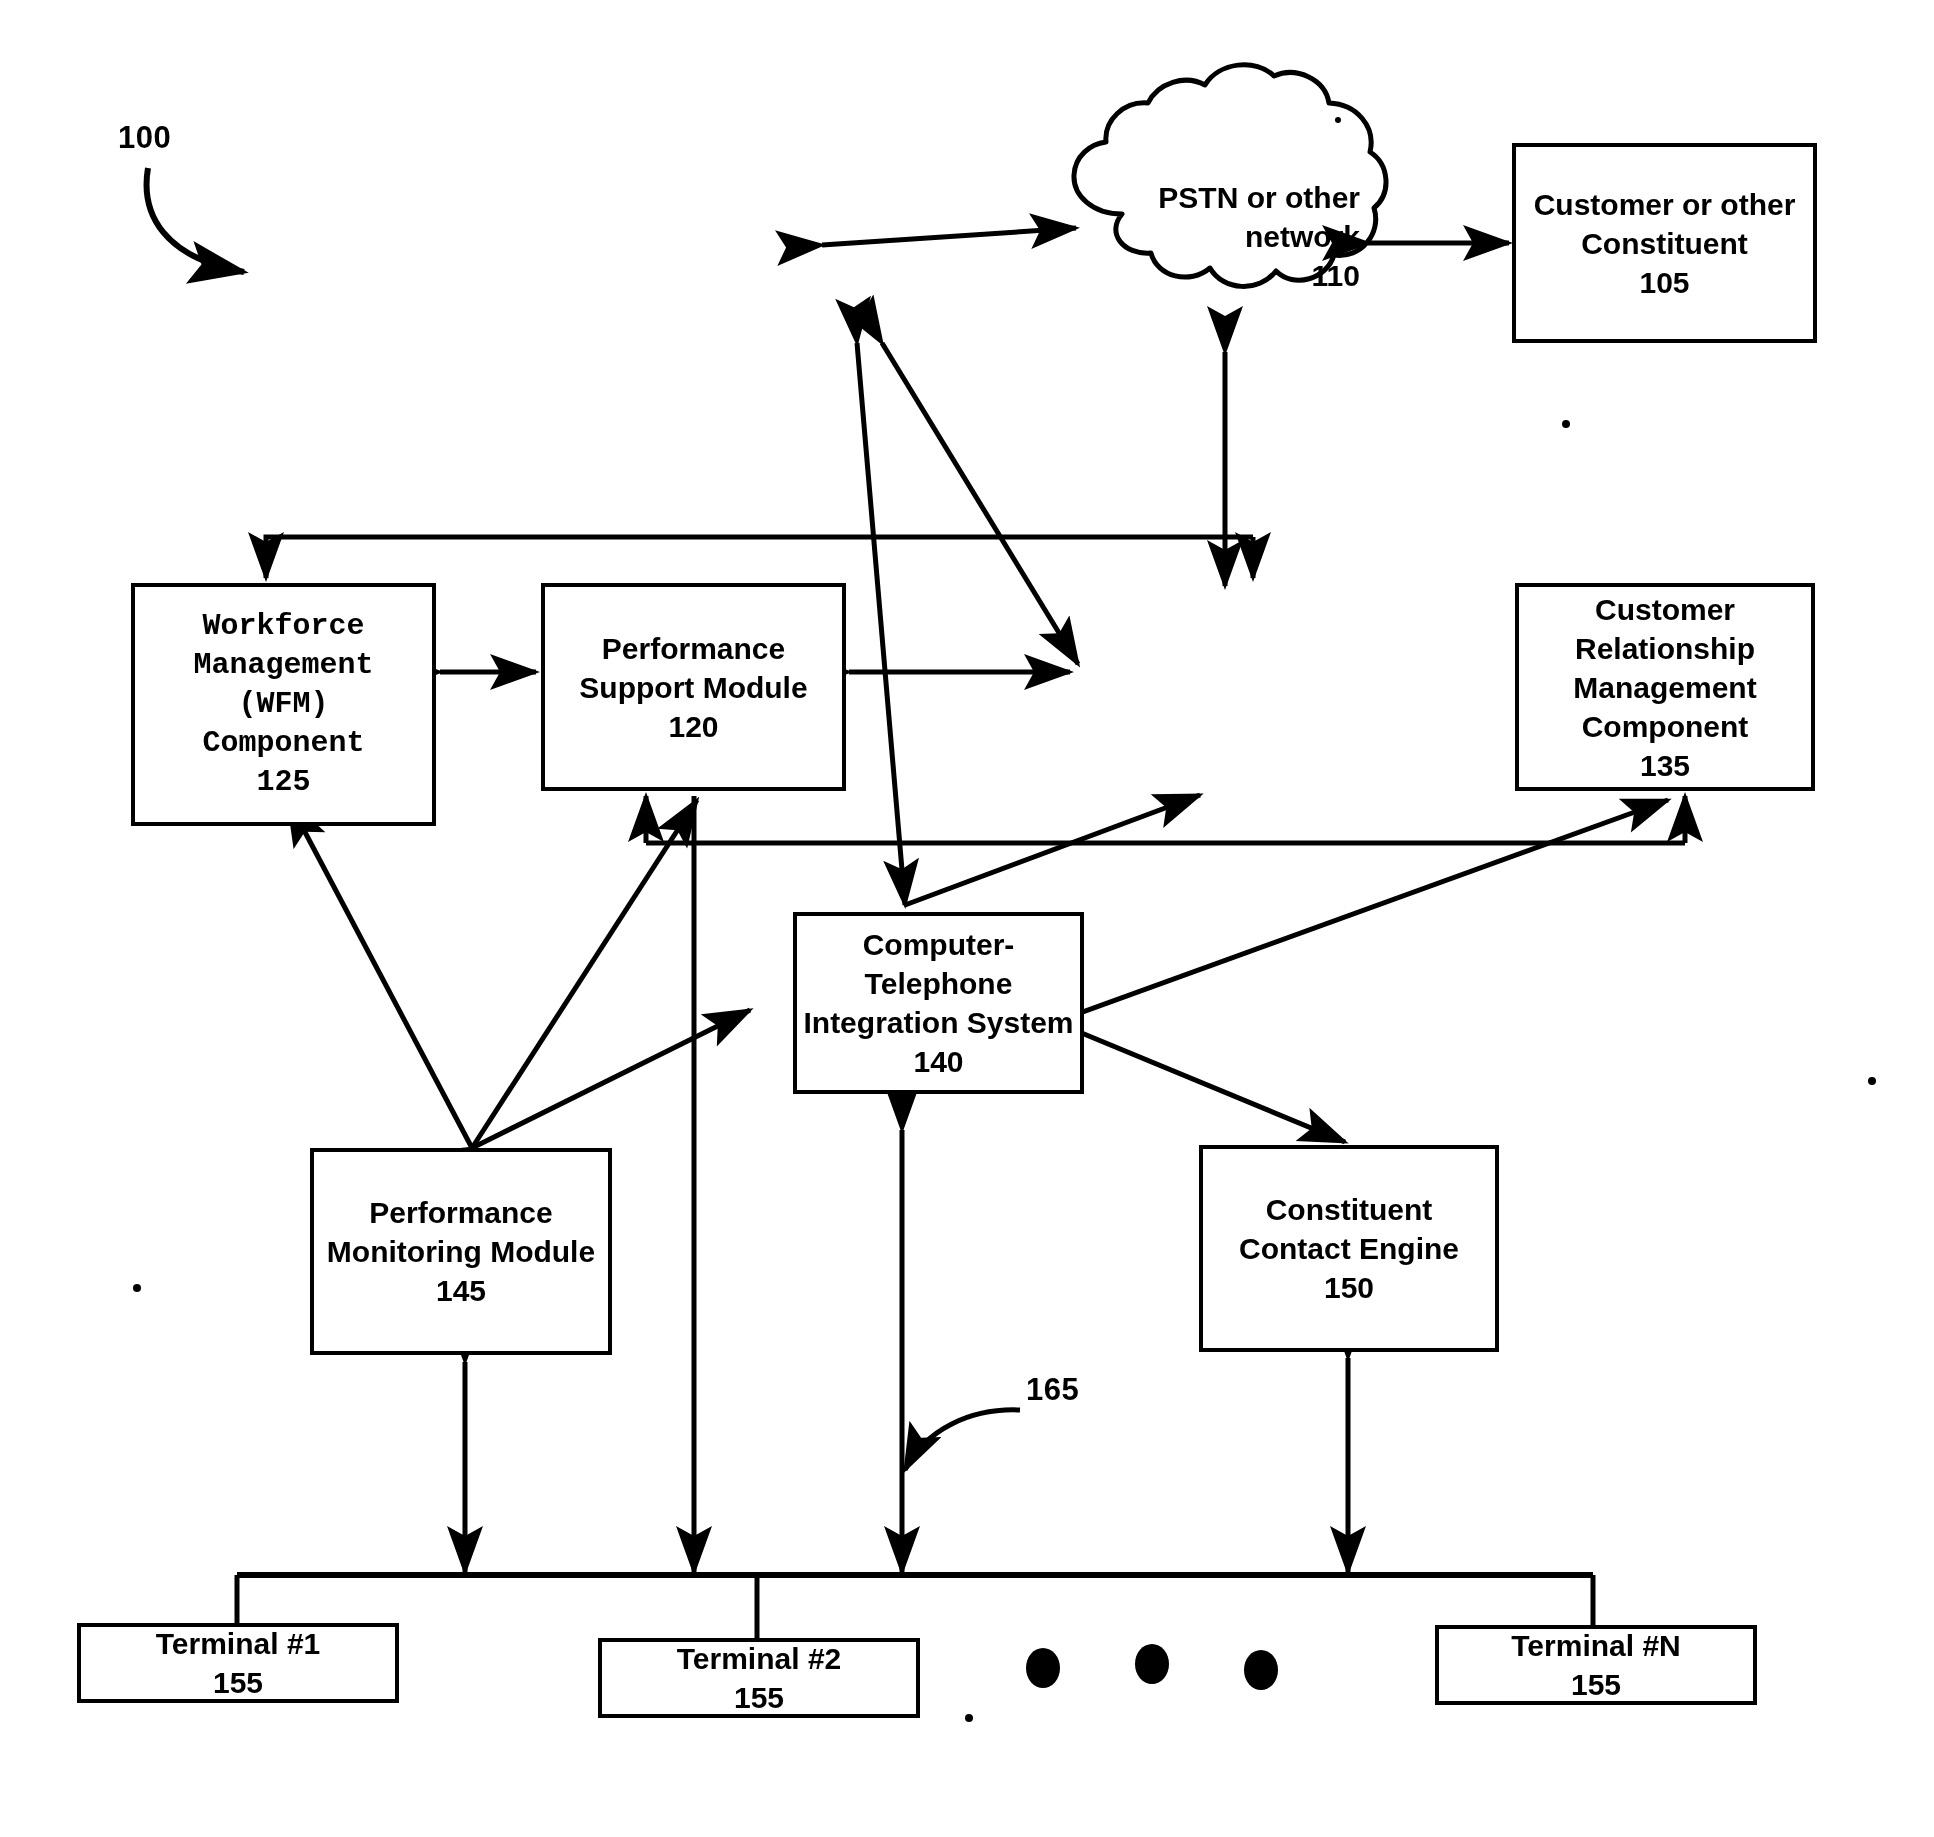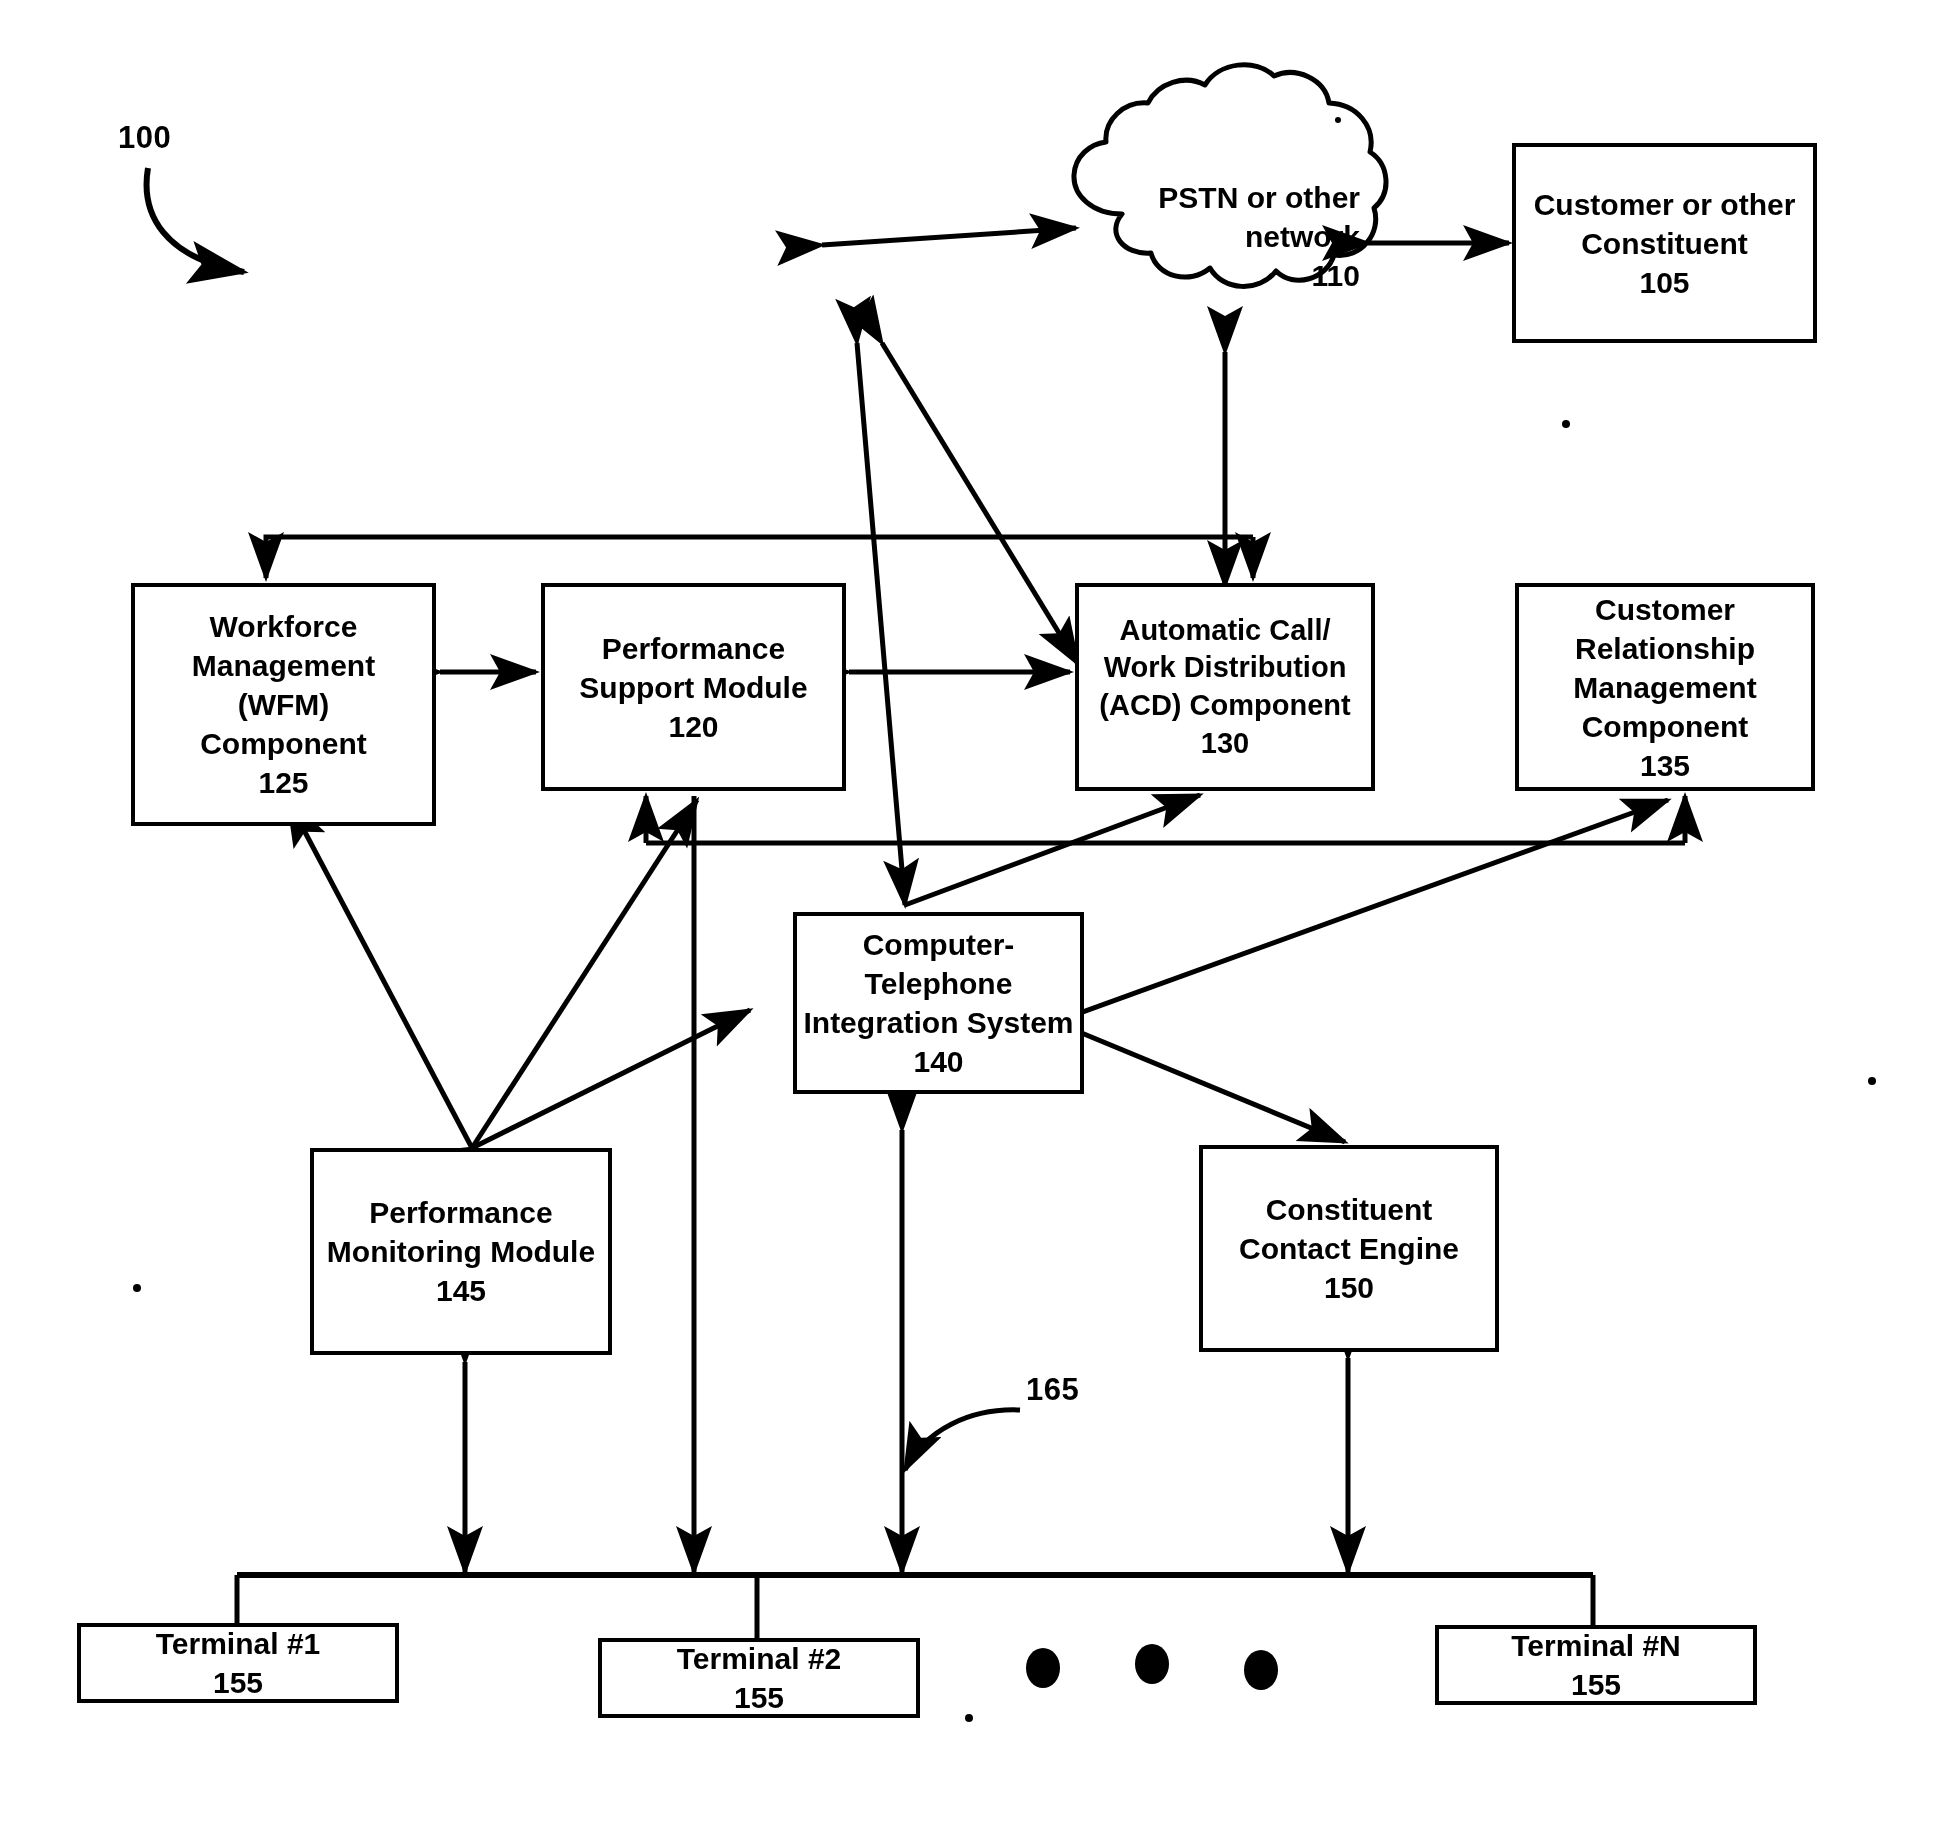--- a/index.html
+++ b/index.html
@@ -114,40 +114,34 @@
   <div class="cloudlabel" style="left:1090px;top:178px;width:270px;"><span>PSTN or other
 network</span>
 <span>110</span></div>
 
   <div class="nodebox" style="left:1512px;top:143px;width:305px;height:200px;">
     <div class="txt f30"><span>Customer or other
 Constituent</span>
 <span>105</span></div>
   </div>
 
-  <div class="nodebox" style="left:131px;top:583px;width:305px;height:243px;">
+  <div class="nodebox" style="left:131px;top:583px;width:305px;height:243px;font-family:Liberation Mono, monospace;">
     <div class="txt f30"><span>Workforce
 Management
 (WFM)
 Component</span>
 <span>125</span></div>
   </div>
 
   <div class="nodebox" style="left:541px;top:583px;width:305px;height:208px;">
     <div class="txt f30"><span>Performance
 Support Module</span>
 <span>120</span></div>
   </div>
 
-  <div class="nodebox" style="left:1075px;top:583px;width:300px;height:208px;">
-    <div class="txt f29"><span>Automatic Call/
-Work Distribution
-(ACD) Component</span>
-<span>130</span></div>
-  </div>
 
   <div class="nodebox" style="left:1515px;top:583px;width:300px;height:208px;">
     <div class="txt f30"><span>Customer
 Relationship
 Management
 Component</span>
 <span>135</span></div>
   </div>
 
   <div class="nodebox" style="left:793px;top:912px;width:291px;height:182px;">

